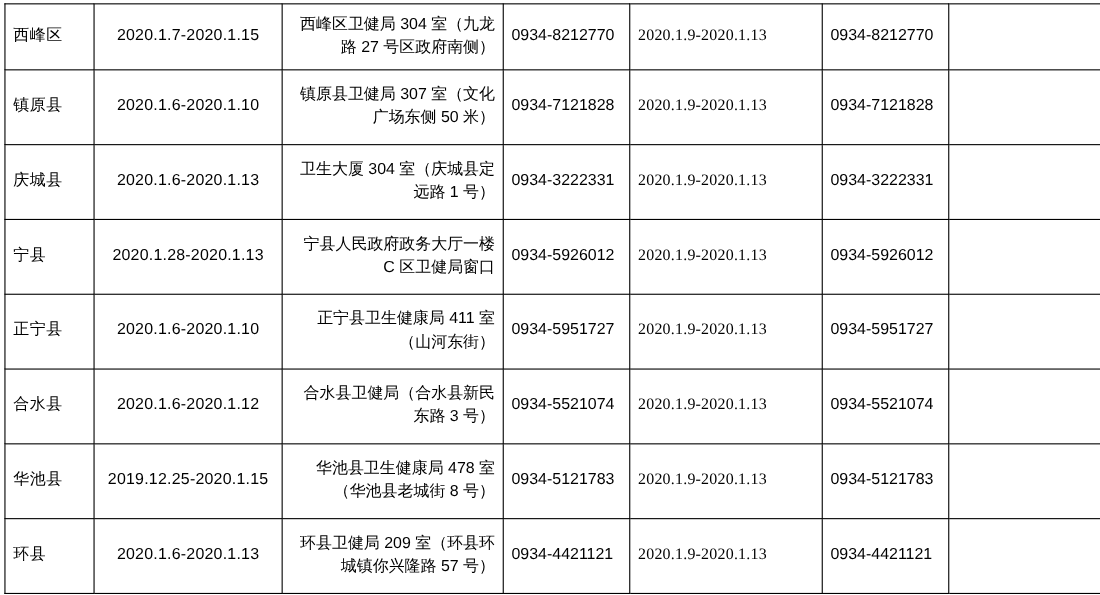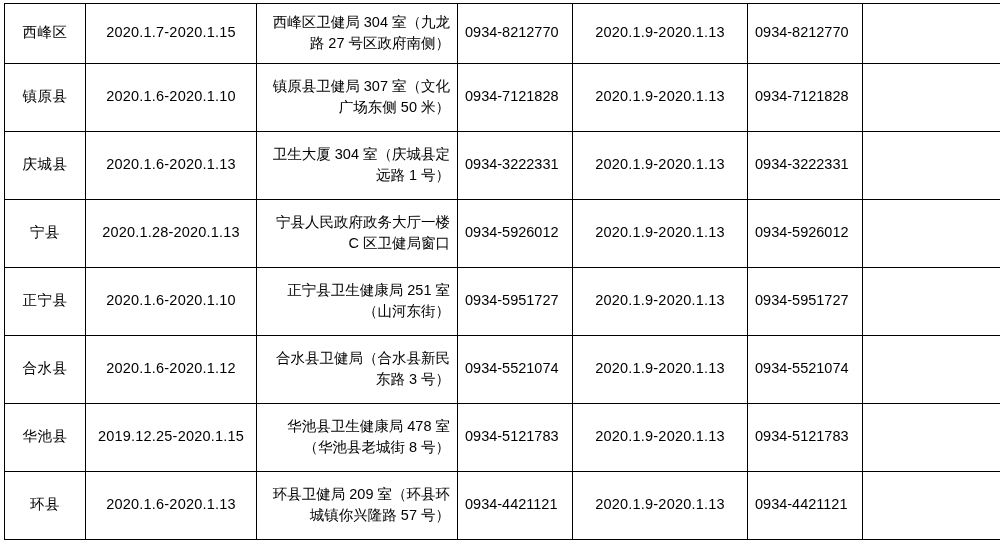--- a/index.html
+++ b/index.html
@@ -30,21 +30,20 @@
   table.grid td {
     border: 1px solid #000000;
     vertical-align: middle;
     padding: 5px 7px 6px 7px;
     font-size: 14.5px;
     line-height: 1.45;
     word-break: break-all;
   }
   td.c-region {
     width: 66px;
-    text-align: center;
     font-size: 15.5px;
     letter-spacing: 0.5px;
   }
   td.c-dates1 {
     width: 156px;
     text-align: center;
     font-size: 14px;
     letter-spacing: 0.2px;
   }
   td.c-address {
@@ -54,23 +53,24 @@
     line-height: 1.5;
   }
   td.c-phone1 {
     width: 100px;
     text-align: left;
     font-size: 14px;
     line-height: 1.5;
   }
   td.c-dates2 {
     width: 160px;
-    text-align: center;
+    text-align: left;
     font-size: 14px;
     letter-spacing: 0.2px;
+    font-family: Liberation Serif, serif;
   }
   td.c-phone2 {
     width: 100px;
     text-align: left;
     font-size: 14px;
     line-height: 1.5;
   }
   td.c-empty {
     width: 130px;
   }
@@ -120,21 +120,21 @@
         <td class="c-address">宁县人民政府政务大厅一楼 C 区卫健局窗口</td>
         <td class="c-phone1">0934-5926012</td>
         <td class="c-dates2">2020.1.9-2020.1.13</td>
         <td class="c-phone2">0934-5926012</td>
         <td class="c-empty"></td>
       </tr>
 
       <tr class="row-h2">
         <td class="c-region">正宁县</td>
         <td class="c-dates1">2020.1.6-2020.1.10</td>
-        <td class="c-address">正宁县卫生健康局 251 室（山河东街）</td>
+        <td class="c-address">正宁县卫生健康局 411 室（山河东街）</td>
         <td class="c-phone1">0934-5951727</td>
         <td class="c-dates2">2020.1.9-2020.1.13</td>
         <td class="c-phone2">0934-5951727</td>
         <td class="c-empty"></td>
       </tr>
 
       <tr class="row-h2">
         <td class="c-region">合水县</td>
         <td class="c-dates1">2020.1.6-2020.1.12</td>
         <td class="c-address">合水县卫健局（合水县新民东路 3 号）</td>

